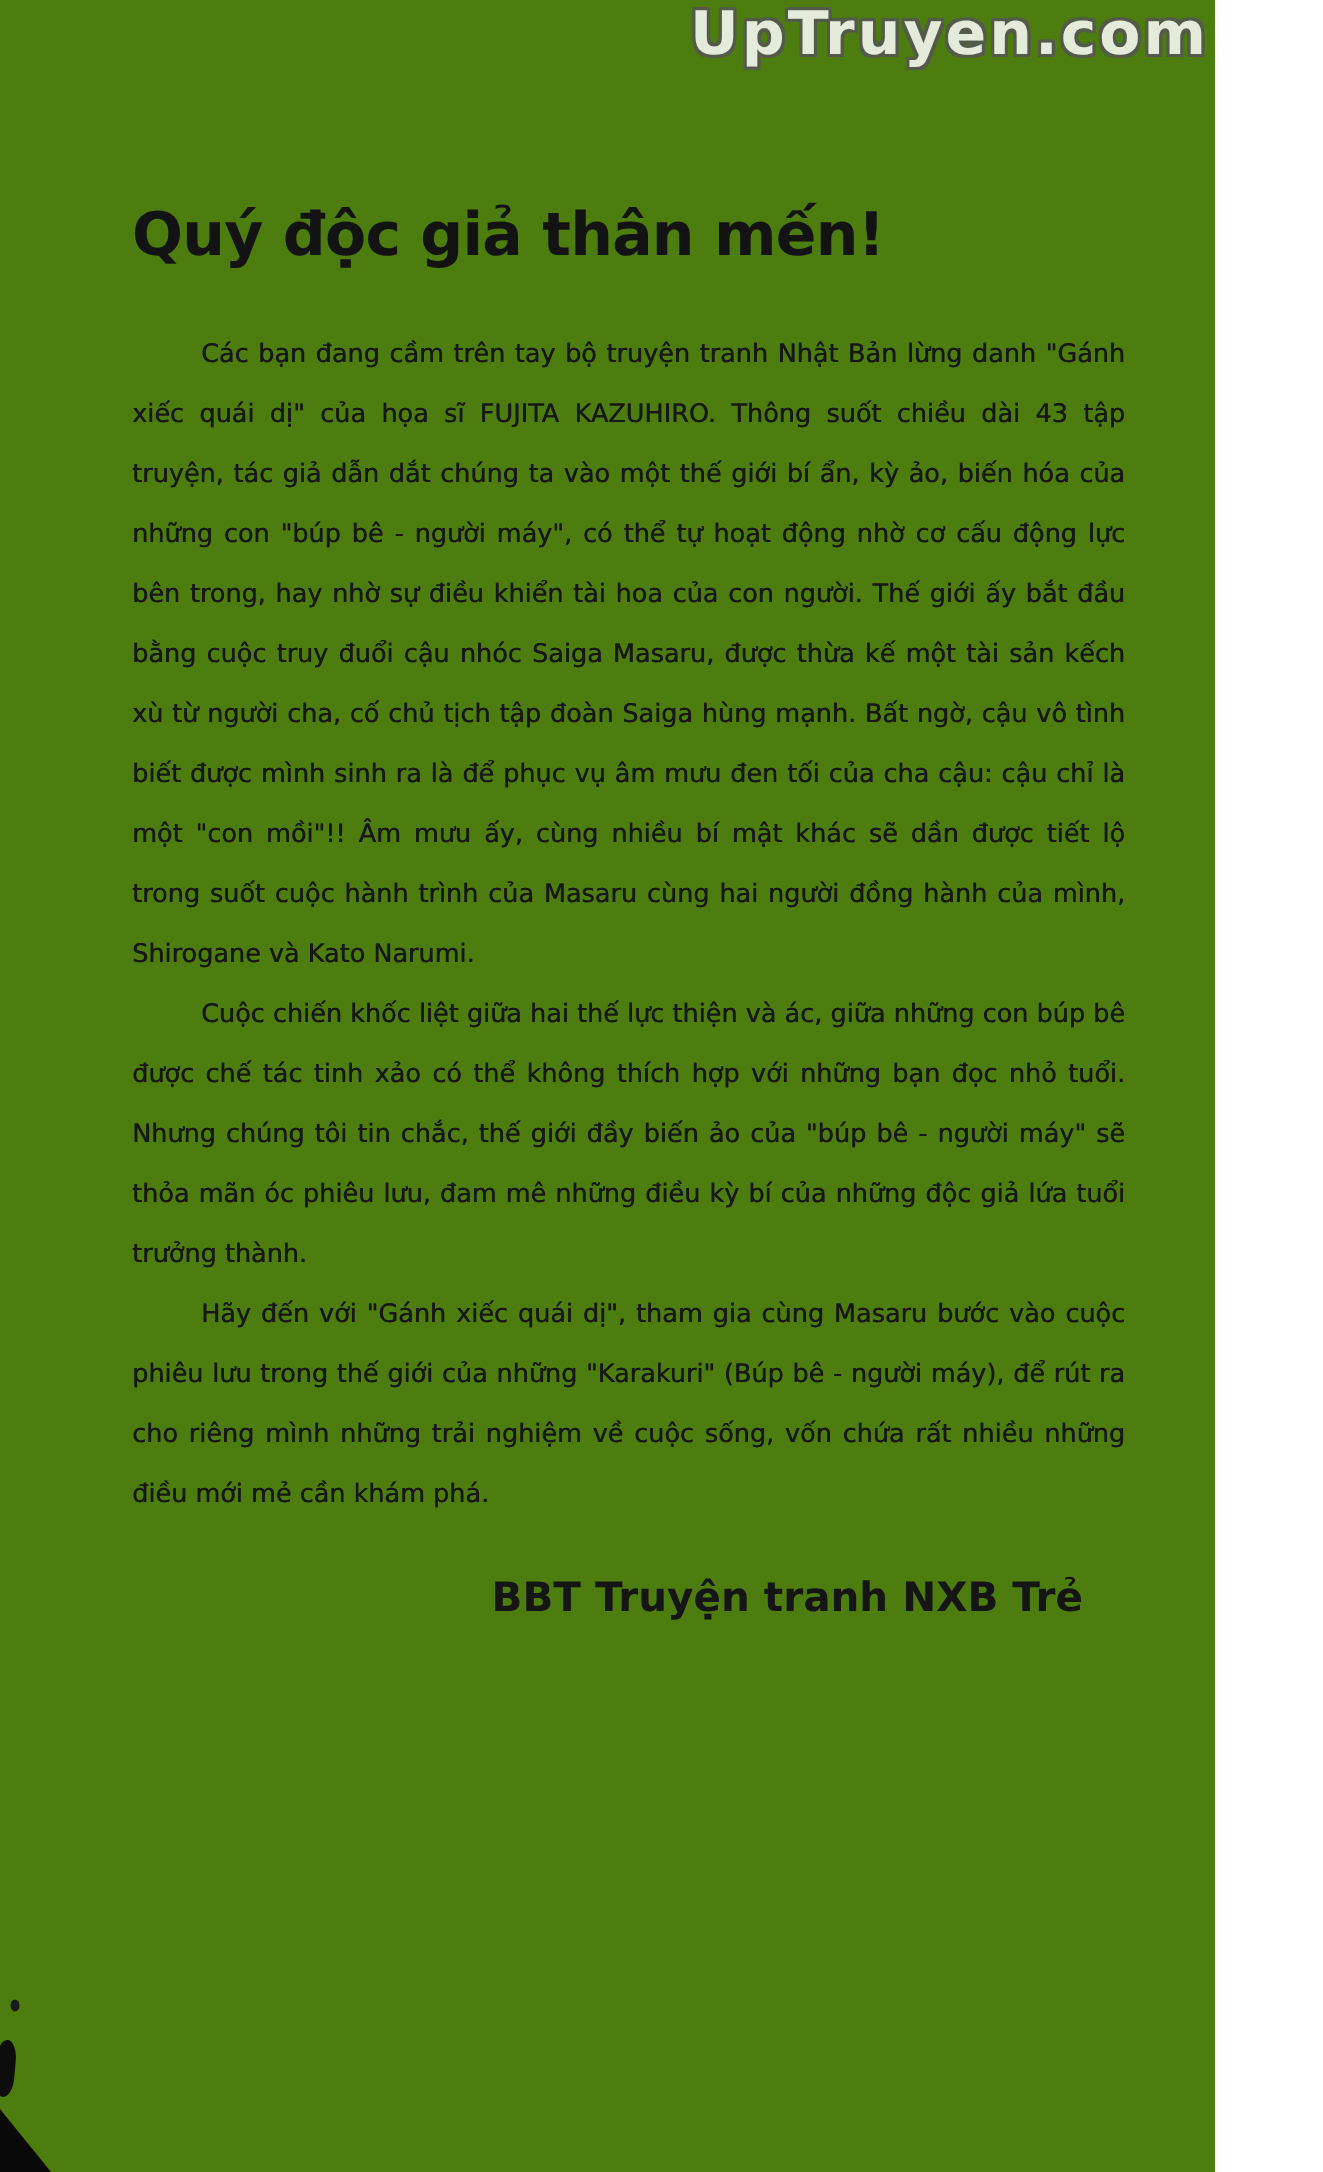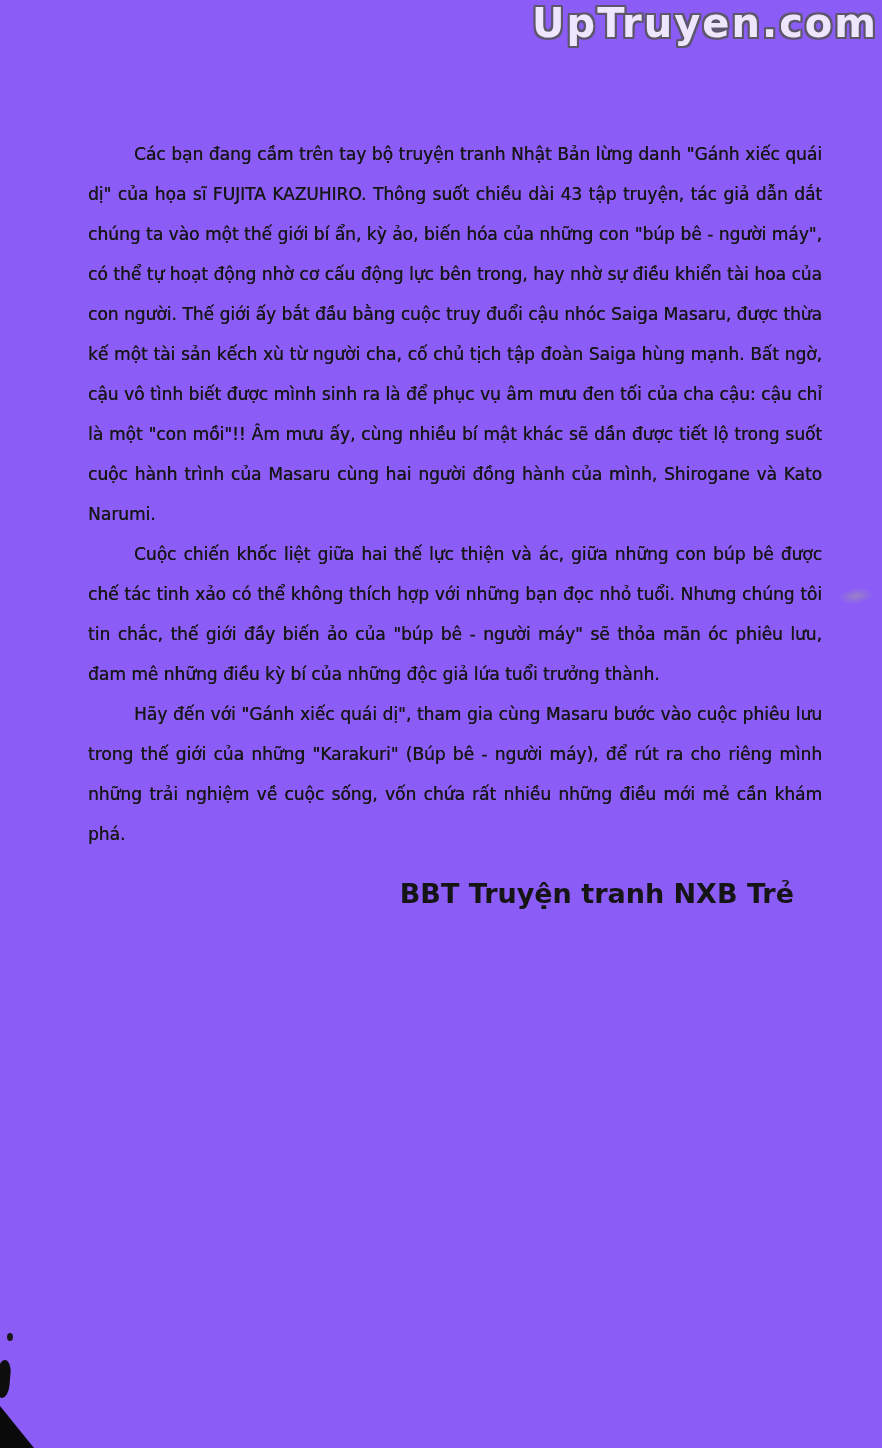--- a/index.html
+++ b/index.html
@@ -1,23 +1,23 @@
 <!DOCTYPE html>
 <html><head>
 <meta charset="utf-8">
 <style>
   * { margin: 0; padding: 0; box-sizing: border-box; }
   html, body { background: #ffffff; }
   body { width: 882px; height: 1448px; font-family: "DejaVu Sans", sans-serif; }
 
   .page {
     position: relative;
-    width: 882px;
+    width: 810px;
     height: 1448px;
-    background: #8b5cf6;
+    background: #4d7c0f;
     overflow: hidden;
   }
 
   .watermark {
     position: absolute;
     top: 0px;
     right: 4px;
     font-size: 40px;
     font-weight: bold;
     letter-spacing: 2px;
@@ -48,21 +48,21 @@
   .para {
     font-size: 17px;
     line-height: 40px;
     text-align: justify;
     text-indent: 46px;
     color: #171717;
     text-shadow: 0.3px 0 0 currentColor; 
   }
 
   .signature {
-    margin-top: 24px;
+    margin-top: 34px;
     padding-right: 28px;
     text-align: right;
     font-size: 27px;
     font-weight: bold;
     color: #151515;
   }
 
   
   .artifact-dot {
     position: absolute;
@@ -103,20 +103,21 @@
   }
 </style>
 </head>
 <body>
 
 <div class="page">
 
   <div class="watermark">UpTruyen.com</div>
 
   <div class="content">
+    <h1 class="title">Quý độc giả thân mến!</h1>
 
     <p class="para">Các bạn đang cầm trên tay bộ truyện tranh Nhật Bản lừng danh "Gánh xiếc quái dị" của họa sĩ FUJITA KAZUHIRO. Thông suốt chiều dài 43 tập truyện, tác giả dẫn dắt chúng ta vào một thế giới bí ẩn, kỳ ảo, biến hóa của những con "búp bê - người máy", có thể tự hoạt động nhờ cơ cấu động lực bên trong, hay nhờ sự điều khiển tài hoa của con người. Thế giới ấy bắt đầu bằng cuộc truy đuổi cậu nhóc Saiga Masaru, được thừa kế một tài sản kếch xù từ người cha, cố chủ tịch tập đoàn Saiga hùng mạnh. Bất ngờ, cậu vô tình biết được mình sinh ra là để phục vụ âm mưu đen tối của cha cậu: cậu chỉ là một "con mồi"!! Âm mưu ấy, cùng nhiều bí mật khác sẽ dần được tiết lộ trong suốt cuộc hành trình của Masaru cùng hai người đồng hành của mình, Shirogane và Kato Narumi.</p>
 
     <p class="para">Cuộc chiến khốc liệt giữa hai thế lực thiện và ác, giữa những con búp bê được chế tác tinh xảo có thể không thích hợp với những bạn đọc nhỏ tuổi. Nhưng chúng tôi tin chắc, thế giới đầy biến ảo của "búp bê - người máy" sẽ thỏa mãn óc phiêu lưu, đam mê những điều kỳ bí của những độc giả lứa tuổi trưởng thành.</p>
 
     <p class="para">Hãy đến với "Gánh xiếc quái dị", tham gia cùng Masaru bước vào cuộc phiêu lưu trong thế giới của những "Karakuri" (Búp bê - người máy), để rút ra cho riêng mình những trải nghiệm về cuộc sống, vốn chứa rất nhiều những điều mới mẻ cần khám phá.</p>
 
     <div class="signature">BBT Truyện tranh NXB Trẻ</div>
   </div>
 

